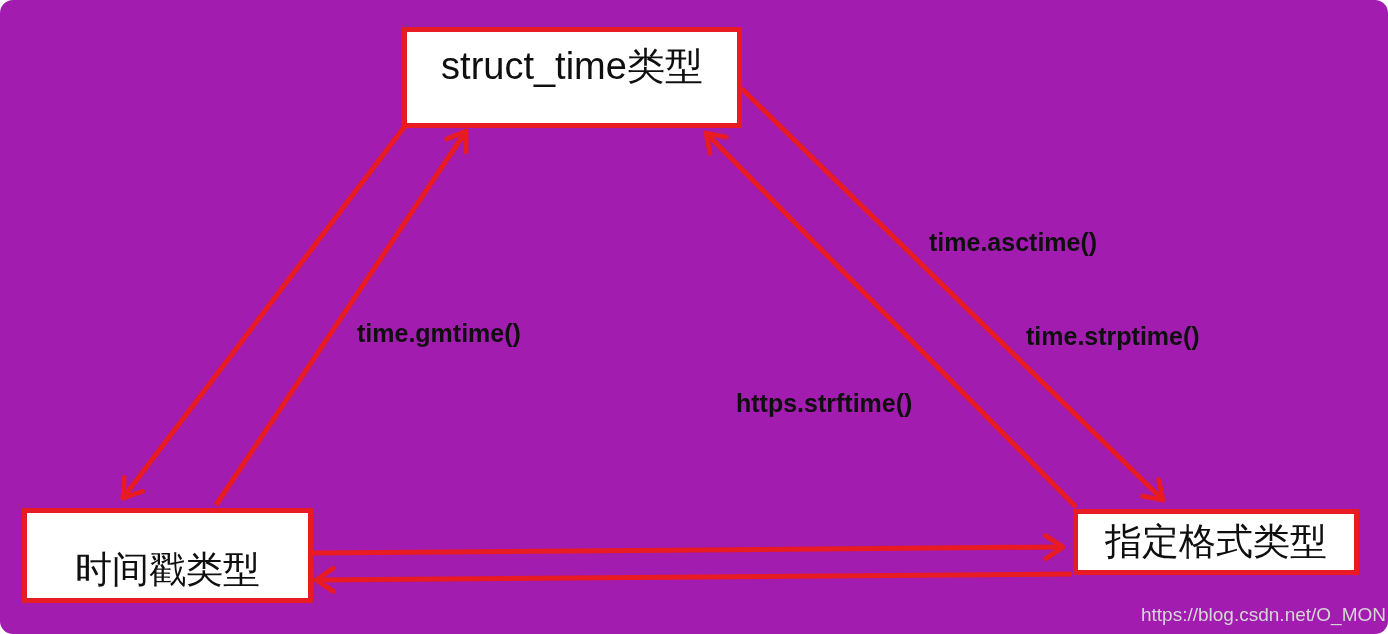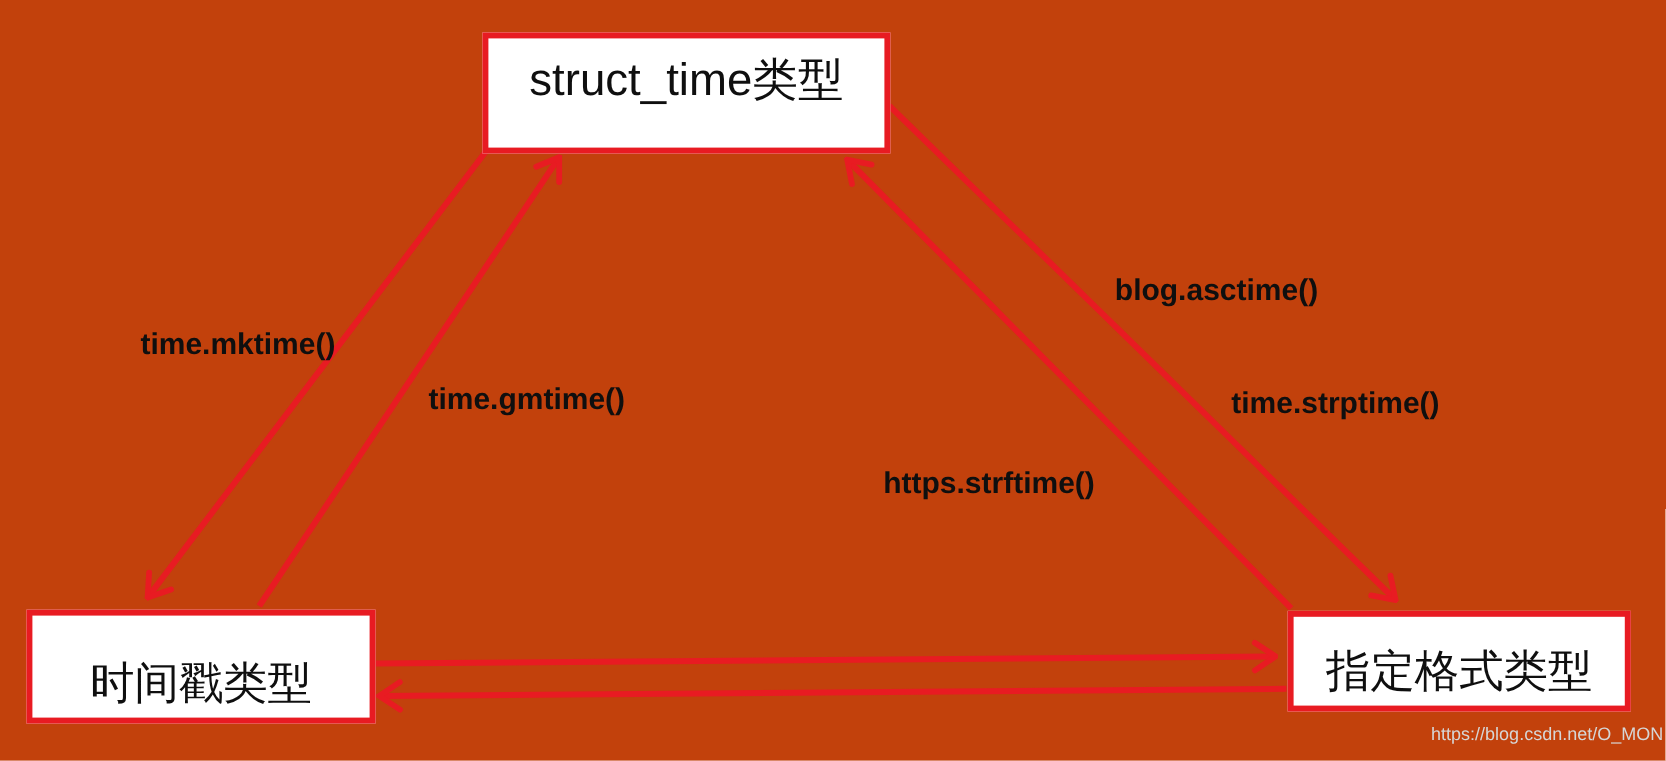--- a/index.html
+++ b/index.html
@@ -5,22 +5,23 @@
   html, body {
     margin: 0;
     padding: 0;
     background: #ffffff;
     font-family: "Liberation Sans", "DejaVu Sans", sans-serif;
   }
   .stage {
     position: relative;
     width: 1388px;
     height: 634px;
-    background: #c2410c;
+    background: #a21caf;
     overflow: hidden;
+    border-radius: 13px;
   }
   .arrows-layer {
     position: absolute;
     left: 0;
     top: 0;
     width: 1388px;
     height: 634px;
   }
   .edge-line {
     stroke: var(--arrow-color, #e81b22);
@@ -59,21 +60,21 @@
     width: 291px;
     height: 95px;
     align-items: flex-end;
     padding-bottom: 3px;
     font-size: 37px;
   }
   .node-br {
     left: 1073px;
     top: 509px;
     width: 286px;
-    height: 84px;
+    height: 66px;
     align-items: flex-end;
     padding-bottom: 3px;
     font-size: 37px;
   }
   .edge-label {
     position: absolute;
     color: #0f0f0f;
     font-size: 25px;
     font-weight: 600;
     white-space: nowrap;
@@ -82,21 +83,21 @@
   .lbl-mktime    { left: 117px; top: 271px; }
   .lbl-gmtime    { left: 357px; top: 317px; }
   .lbl-strftime  { left: 736px; top: 387px; }
   .lbl-asctime   { left: 929px; top: 226px; }
   .lbl-strptime  { left: 1026px; top: 320px; }
   .lbl-ctime     { left: 496px; top: 510px; }
   .watermark {
     position: absolute;
     right: 2px;
     top: 604px;
-    font-size: 15px;
+    font-size: 19px;
     color: var(--watermark-color, #d6d6d6);
     white-space: nowrap;
   }
 </style>
 </head>
 <body>
 
 <div class="stage">
 
   <svg class="arrows-layer" viewBox="0 0 1388 634" xmlns="http://www.w3.org/2000/svg">
@@ -118,28 +119,27 @@
   </div>
 
   <div class="node node-bl">
     <span>时间戳类型</span>
   </div>
 
   <div class="node node-br">
     <span>指定格式类型</span>
   </div>
 
-  <div class="edge-label lbl-mktime">time.mktime()</div>
 
   <div class="edge-label lbl-gmtime">
     <div>time.gmtime()</div>
   </div>
 
   <div class="edge-label lbl-strftime">https.strftime()</div>
 
-  <div class="edge-label lbl-asctime">blog.asctime()</div>
+  <div class="edge-label lbl-asctime">time.asctime()</div>
 
   <div class="edge-label lbl-strptime">time.strptime()</div>
 
 
   <div class="watermark">https://blog.csdn.net/O_MON</div>
 
 </div>
 
 </body></html>

